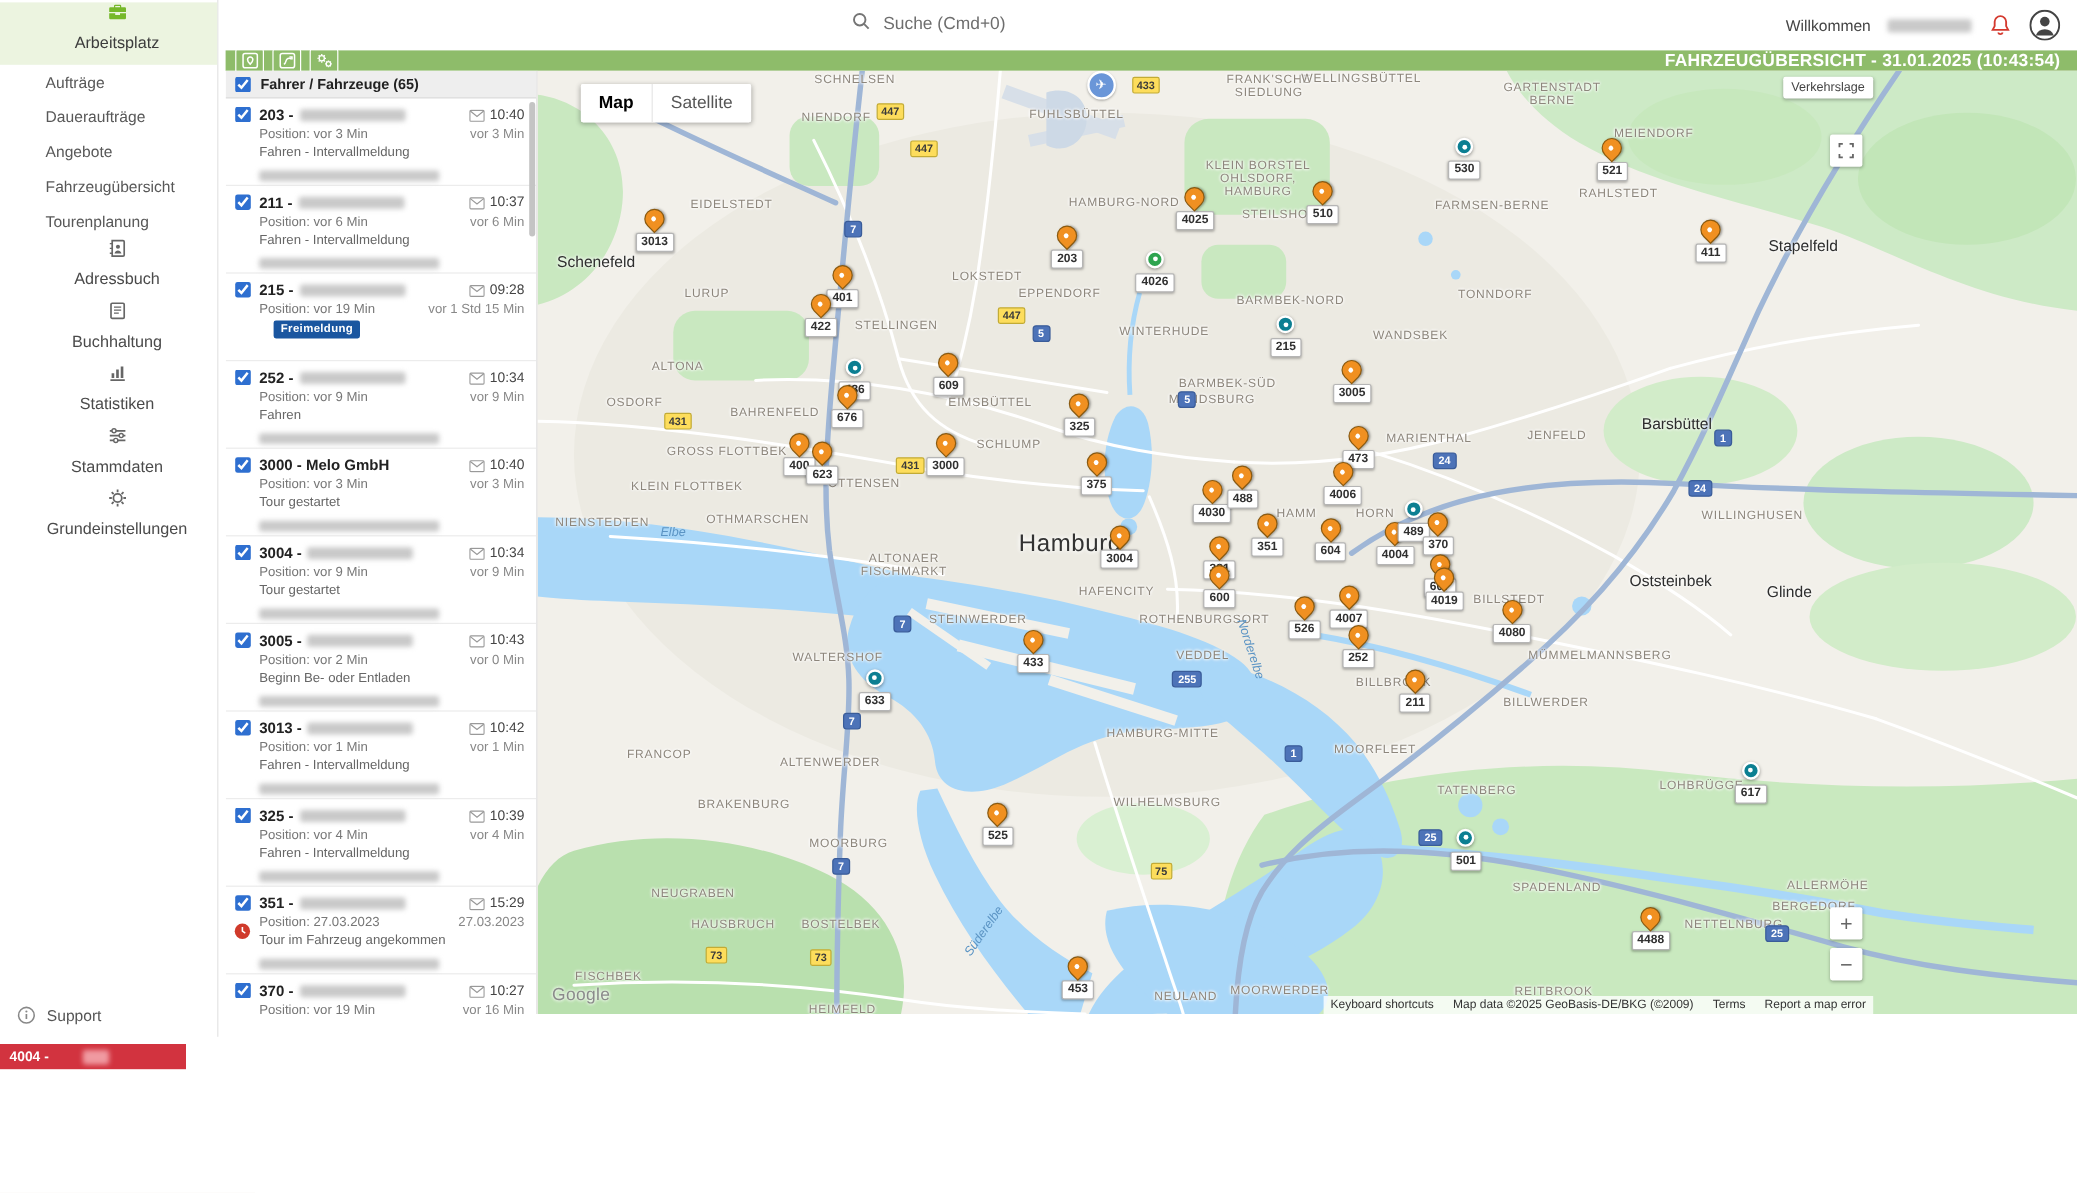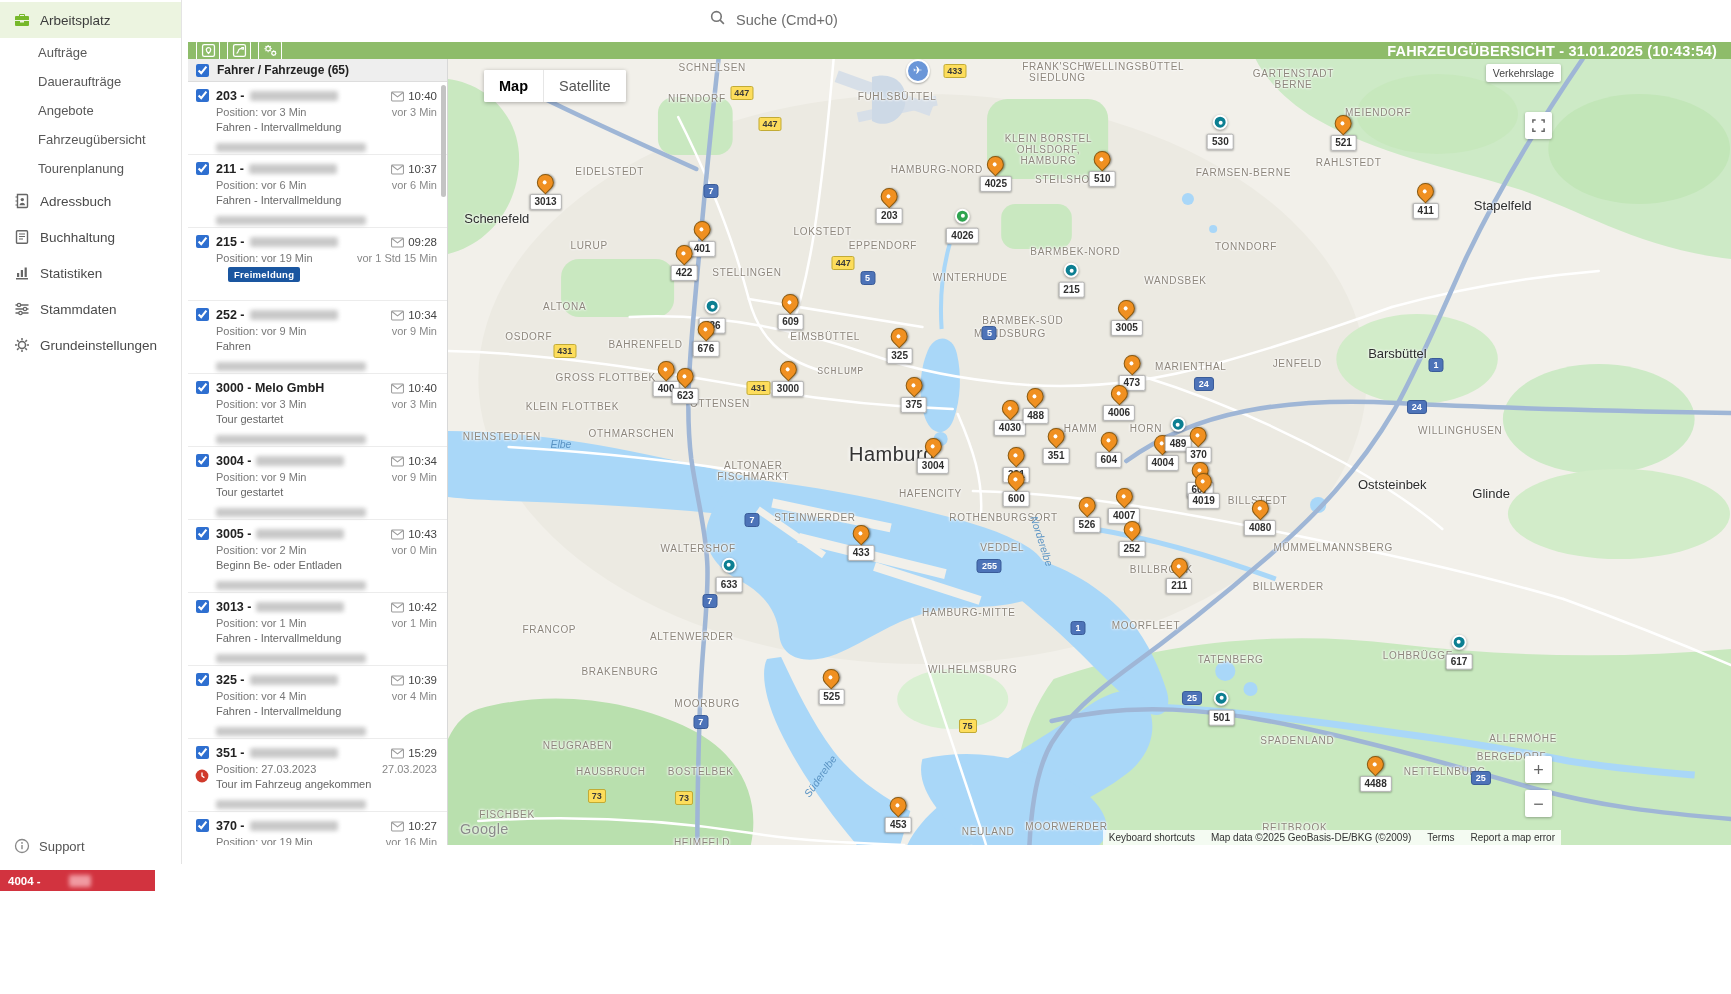--- a/index.html
+++ b/index.html
@@ -6,22 +6,22 @@
   body{width:1731px;height:994px;position:relative;overflow:hidden;background:#fff;
        font-family:"Liberation Sans",sans-serif;-webkit-font-smoothing:antialiased;}
   
   .sidebar{position:absolute;left:0;top:0;width:181px;height:864px;background:#fff;
            border-right:1px solid #e4e4e4;z-index:10;}
   .logo{padding:12px 0 8px 12px;display:flex;align-items:flex-start;cursor:pointer;}
   .logo-text{font-size:24px;font-weight:bold;color:#0d6b58;letter-spacing:.2px;line-height:26px;}
   .logo-arrow{width:0;height:0;border-left:9px solid #76b82a;border-top:5px solid transparent;
               border-bottom:5px solid transparent;margin-top:3px;margin-left:1px;transform:rotate(18deg);}
   nav{display:block;margin-top:2px;}
-  .nav-item{height:36px;display:flex;align-items:center;gap:10px;padding-left:14px;
-            color:#4a4a4a;font-size:13.5px;cursor:pointer;}
+  .nav-item{height:52px;display:flex;align-items:center;gap:10px;padding-left:14px;
+            color:#4a4a4a;font-size:13.5px;cursor:pointer;flex-direction:column;}
   .nav-item.active{background:#ecf4e0;color:#3c3c3c;}
   .nav-item.active .nav-icon{color:#76b82a;}
   .nav-icon{width:16px;height:16px;color:#666;flex:none;display:inline-flex;}
   .nav-icon svg{width:16px;height:16px;}
   .nav-sub{height:29px;line-height:29px;padding-left:38px;font-size:13px;color:#585858;cursor:pointer;}
   .support{position:absolute;bottom:10px;left:14px;display:flex;align-items:center;gap:9px;
            font-size:13px;color:#555;cursor:pointer;}
   
   .main{position:absolute;left:181px;top:0;right:0;height:864px;}
   .topbar{position:relative;height:42px;background:#fff;}
@@ -220,20 +220,37 @@
 
   <div class="main">
     <header class="topbar">
       <div class="search">
         <span><svg viewBox="0 0 16 16">
               <circle cx="7" cy="7" r="4.5" fill="none" stroke="#757575" stroke-width="1.5"></circle>
               <line x1="10.5" y1="10.5" x2="14" y2="14" stroke="#757575" stroke-width="1.5"></line>
             </svg></span>
         <input placeholder="Suche (Cmd+0)" style="">
       </div>
+      <div class="top-right">
+        <span class="welcome">Willkommen</span>
+        <span class="redact w70"></span>
+        <span class="bell">
+            <svg viewBox="0 0 18 18">
+              <path fill="none" stroke="#d43a2f" stroke-width="1.4" d="M9 2.2a4.3 4.3 0 0 0-4.3 4.3v3.2L3.2 12.5h11.6l-1.5-2.8V6.5A4.3 4.3 0 0 0 9 2.2z"></path>
+              <path fill="none" stroke="#d43a2f" stroke-width="1.4" d="M7.3 14.5a1.8 1.8 0 0 0 3.4 0"></path>
+            </svg>
+          </span>
+        <span class="avatar">
+            <svg viewBox="0 0 26 26">
+              <circle cx="13" cy="13" r="12" fill="#fff" stroke="#444" stroke-width="1.6"></circle>
+              <circle cx="13" cy="10" r="4" fill="#444"></circle>
+              <path d="M5.5 21.5a8 8 0 0 1 15 0z" fill="#444"></path>
+            </svg>
+          </span>
+      </div>
     </header>
 
     <div class="greenbar">
       <div class="gb-buttons">
           <button class="gb-btn">
             <span style="display: inline-flex;">
               <svg viewBox="0 0 20 20" fill="none" stroke="#fff" stroke-width="1.5">
                 <rect x="3" y="3" width="14" height="14" rx="2"></rect>
                 <path d="M10 6.5a2.6 2.6 0 0 1 2.6 2.6C12.6 11 10 13.5 10 13.5S7.4 11 7.4 9.1A2.6 2.6 0 0 1 10 6.5z"></path>
               </svg>
@@ -645,21 +662,21 @@
             <div class="place-label" style="left: 9.1%; top: 31.4%;">ALTONA</div>
             <div class="place-label" style="left: 6.3%; top: 35.2%;">OSDORF</div>
             <div class="place-label" style="left: 15.4%; top: 36.3%;">BAHRENFELD</div>
             <div class="place-label" style="left: 29.4%; top: 35.2%;">EIMSBÜTTEL</div>
             <div class="place-label" style="left: 44.8%; top: 33.2%;">BARMBEK-SÜD</div>
             <div class="place-label" style="left: 43.8%; top: 34.9%;">MUNDSBURG</div>
             <div class="place-label" style="left: 66.2%; top: 36.1%; margin-top: 20px;">JENFELD</div>
             <div class="place-label" style="left: 57.9%; top: 39.1%;">MARIENTHAL</div>
             <div class="place-label" style="left: 12.3%; top: 40.5%;">GROSS FLOTTBEK</div>
             <div class="place-label" style="left: 9.7%; top: 44.1%;">KLEIN FLOTTBEK</div>
-            <div class="place-label" style="left: 30.6%; top: 39.7%; font-family: Liberation Mono, monospace;">SCHLUMP</div>
+            <div class="place-label" style="left: 30.6%; top: 39.7%;">SCHLUMP</div>
             <div class="place-label" style="left: 4.2%; top: 48%;">NIENSTEDTEN</div>
             <div class="place-label" style="left: 14.3%; top: 47.6%;">OTHMARSCHEN</div>
             <div class="place-label" style="left: 21.2%; top: 43.8%;">OTTENSEN</div>
             <div class="place-label" style="left: 49.3%; top: 46.9%;">HAMM</div>
             <div class="place-label" style="left: 54.4%; top: 46.9%;">HORN</div>
             <div class="place-label" style="left: 78.9%; top: 47.2%;">WILLINGHUSEN</div>
             <div class="place-label" style="left: 23.8%; top: 52.4%;">ALTONAER
 FISCHMARKT</div>
             <div class="place-label" style="left: 37.6%; top: 55.2%;">HAFENCITY</div>
             <div class="place-label" style="left: 63.1%; top: 56.1%;">BILLSTEDT</div>

